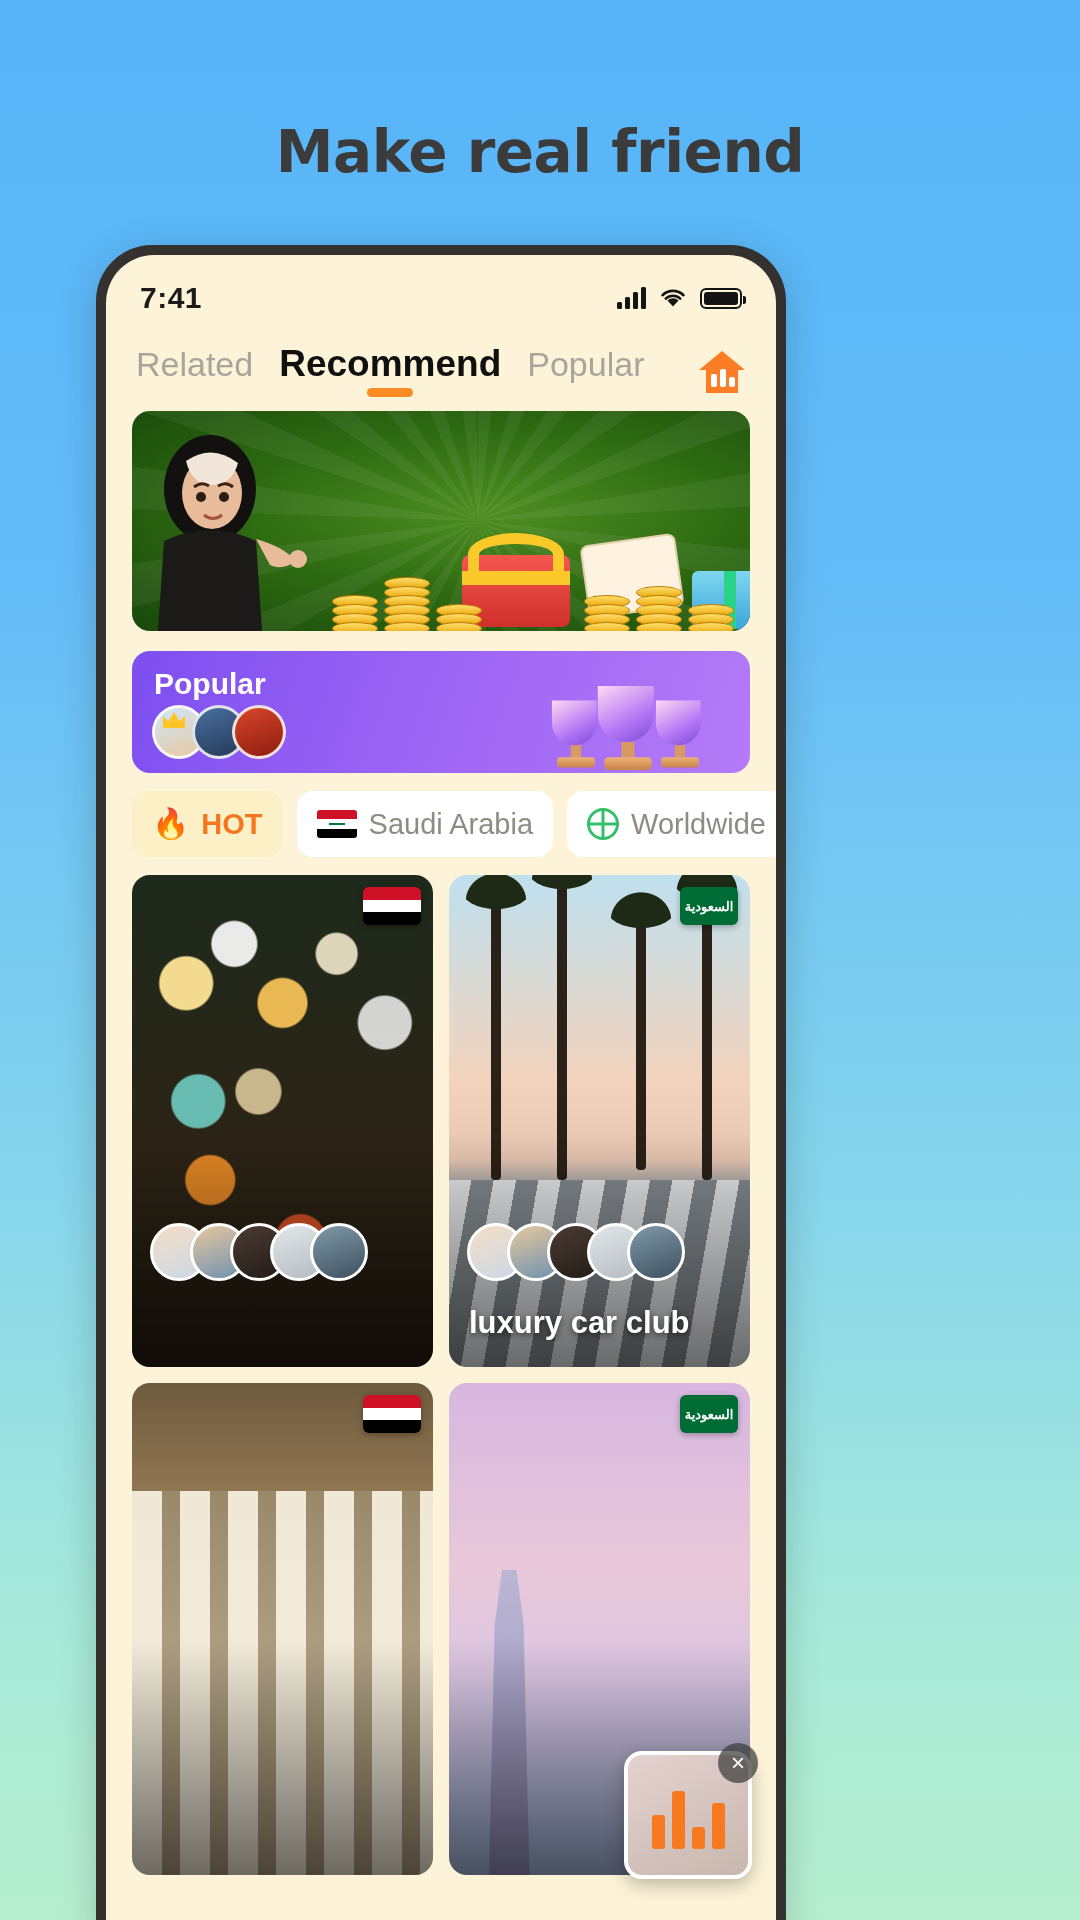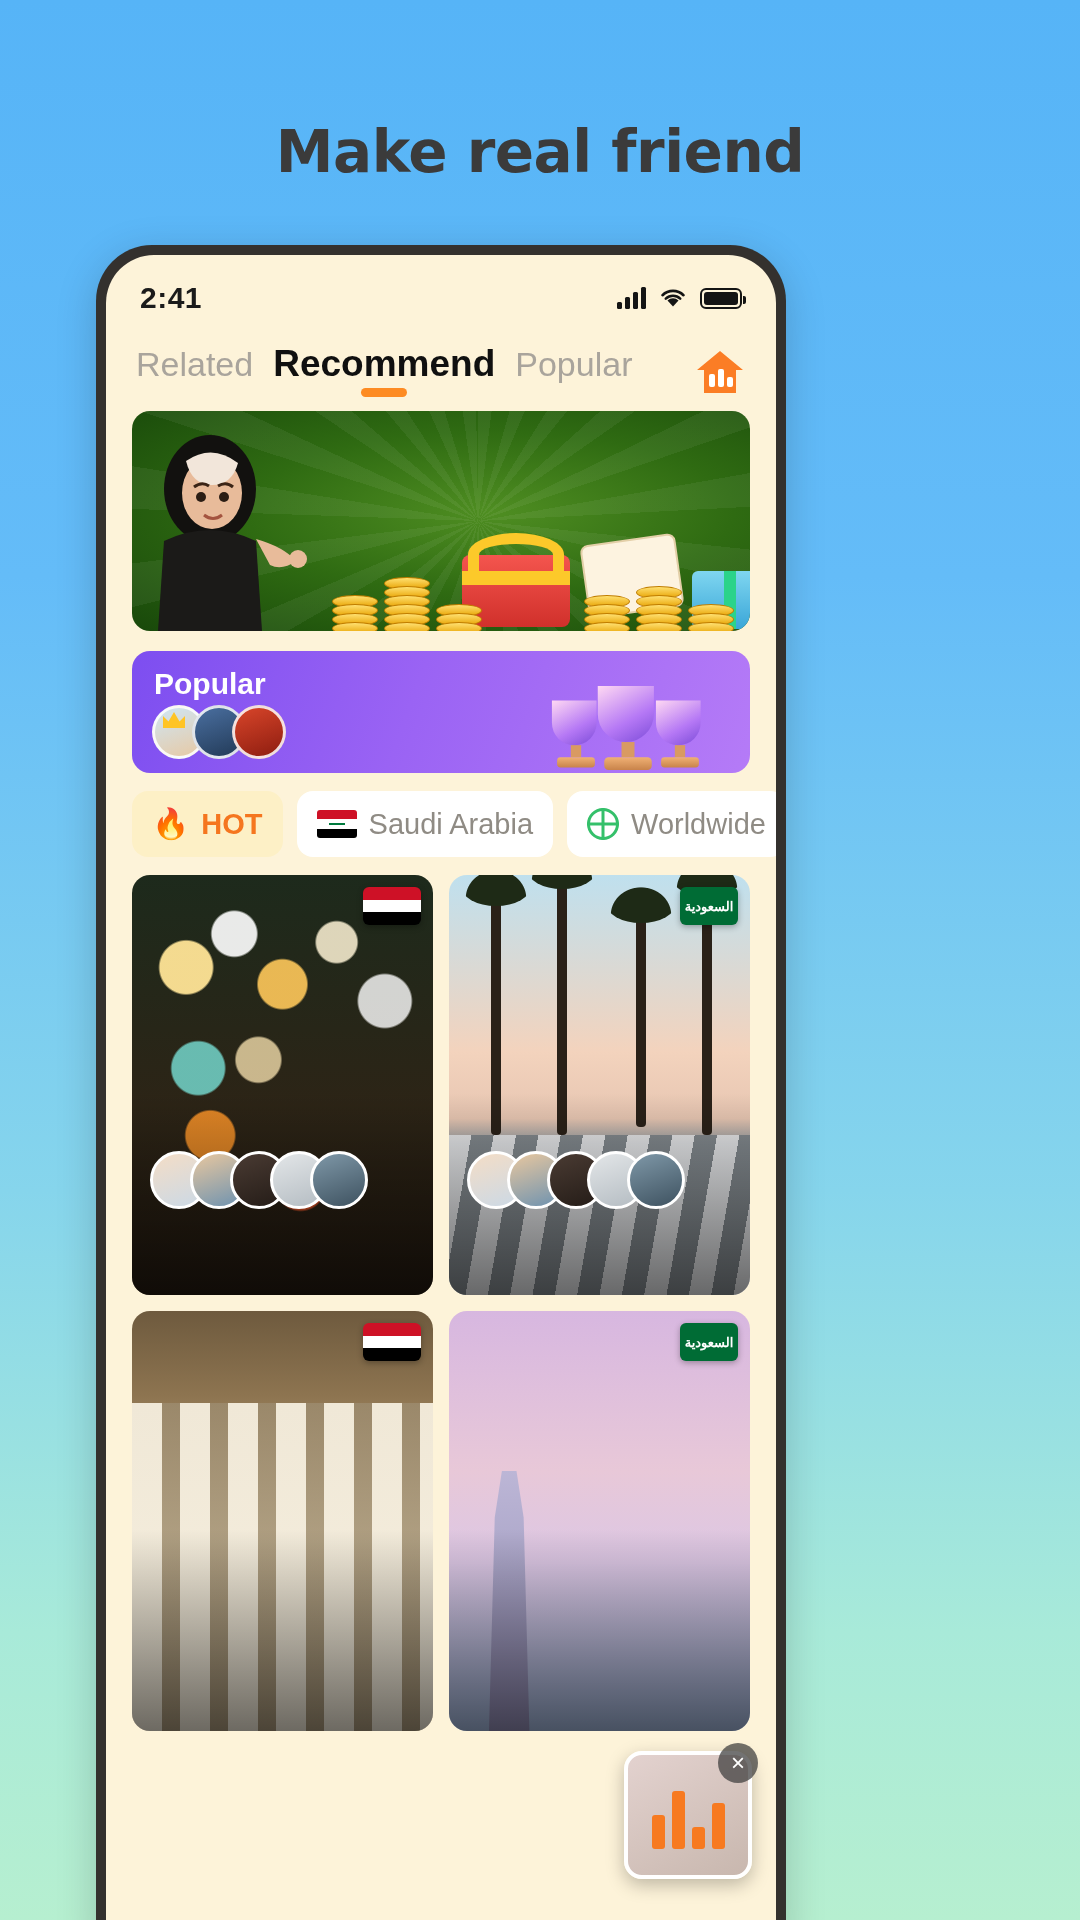--- a/index.html
+++ b/index.html
@@ -60,21 +60,21 @@
   }
   .battery::after {
     content:""; position:absolute; right:-6px; top:6px;
     width:3px; height:8px; background:#141414; border-radius:0 2px 2px 0;
   }
   .battery i { display:block; width:100%; height:100%; background:#141414; border-radius:3px; }
 
   
   .tabbar {
     display: flex; align-items: center;
-    padding: 16px 30px 0 30px; gap: 20px;
+    padding: 16px 30px 0 30px; gap: 26px;
   }
   .tab { position: relative; padding-bottom: 16px; cursor: pointer; white-space: nowrap; }
   .tab-label { font-size: 34px; color: #a9a49c; font-weight: 400; }
   .tab.active .tab-label { color: #101010; font-weight: 700; font-size: 37px; }
   .tab.active::after {
     content:""; position:absolute; left: 50%; transform: translateX(-50%);
     bottom: 4px; width: 46px; height: 9px; border-radius: 5px; background: #fd8b23;
   }
   .tab-spacer { flex: 1; }
   .home-icon { width: 52px; height: 50px; position: relative; cursor: pointer; }
@@ -226,21 +226,21 @@
   .filter-icon i:nth-child(1){width:100%;}
   .filter-icon i:nth-child(2){width:74%;}
   .filter-icon i:nth-child(3){width:48%;}
 
   
   .grid {
     display: grid; grid-template-columns: 1fr 1fr; gap: 16px;
     margin: 18px 26px 0 26px;
   }
   .room {
-    height: 420px; border-radius: 18px; overflow: hidden; position: relative;
+    height: 492px; border-radius: 18px; overflow: hidden; position: relative;
     cursor: pointer;
   }
   .room-bg { position:absolute; inset:0; }
   .bg-night {
     background:
       radial-gradient(circle at 18% 22%, rgba(255,228,150,.95) 0 26px, transparent 28px),
       radial-gradient(circle at 34% 14%, rgba(255,255,255,.9) 0 22px, transparent 24px),
       radial-gradient(circle at 50% 26%, rgba(255,200,90,.9) 0 24px, transparent 26px),
       radial-gradient(circle at 68% 16%, rgba(255,244,214,.85) 0 20px, transparent 22px),
       radial-gradient(circle at 22% 46%, rgba(120,225,215,.8) 0 26px, transparent 28px),
@@ -339,21 +339,21 @@
 </style>
 </head>
 <body>
 
 <div class="headline">Make real friend</div>
 
 <div class="phone">
   <div class="screen">
 
     <div class="statusbar">
-      <div class="status-time">2:41</div>
+      <div class="status-time">7:41</div>
       <div class="status-icons">
         <div class="bars">
             <i></i>
             <i></i>
             <i></i>
             <i></i>
           </div>
         <div class="wifi">
           <svg width="28" height="22" viewBox="0 0 28 22">
             <path d="M14 19.5 L8.5 13.5 a8 8 0 0 1 11 0 Z" fill="#141414"></path>
@@ -535,20 +535,21 @@
         <div class="room-flag sa">
           <span>السعودية</span>
         </div>
         <div class="room-avatars">
           <div class="room-av ra1"></div>
           <div class="room-av ra2"></div>
           <div class="room-av ra3"></div>
           <div class="room-av ra4"></div>
           <div class="room-av ra5"></div>
         </div>
+        <div class="room-title">luxury car club</div>
       </div>
 
       <div class="room">
         <div class="room-bg bg-corridor"></div>
         <div class="room-shade"></div>
         <div class="room-flag eg">
             <i></i>
             <i></i>
             <i></i>
           </div>

